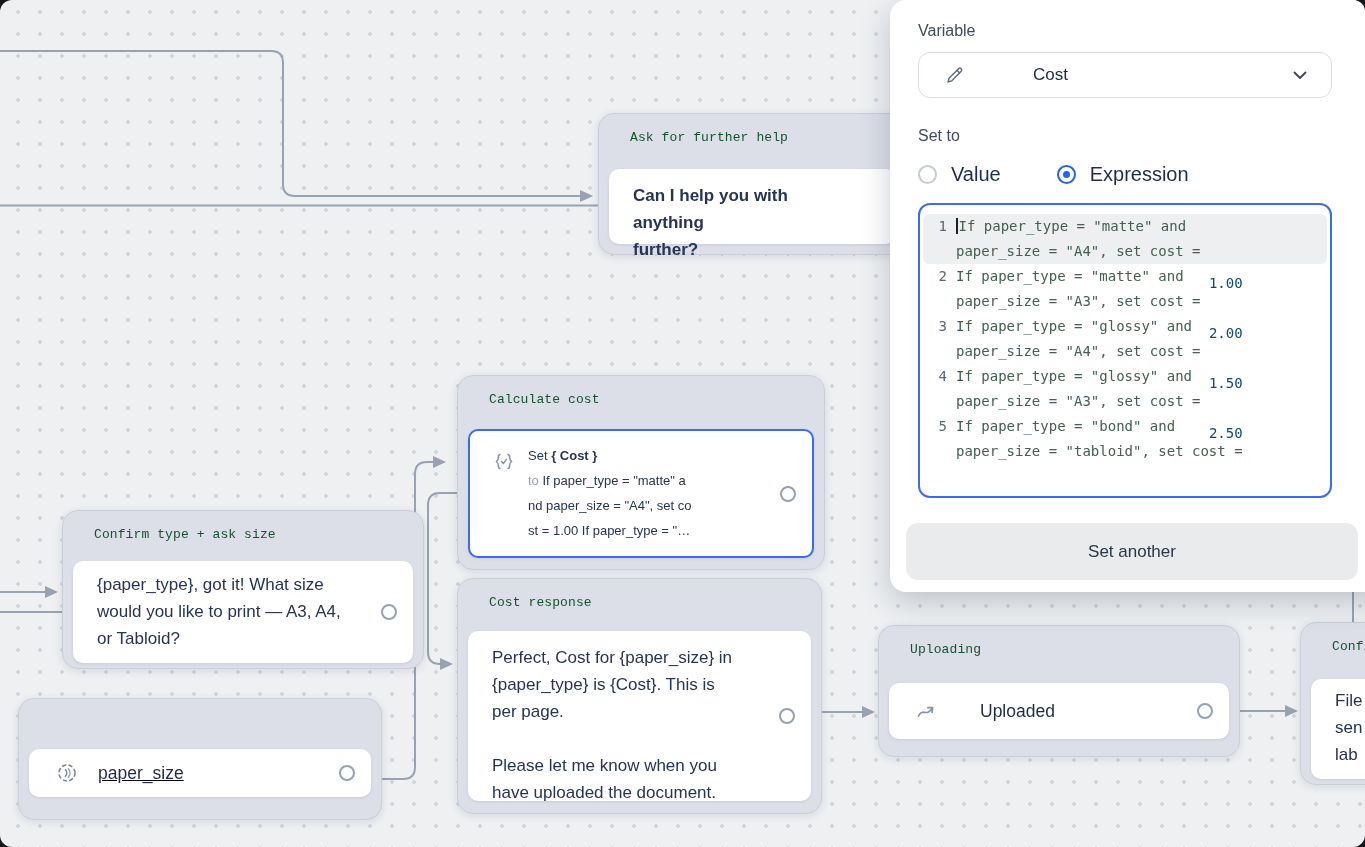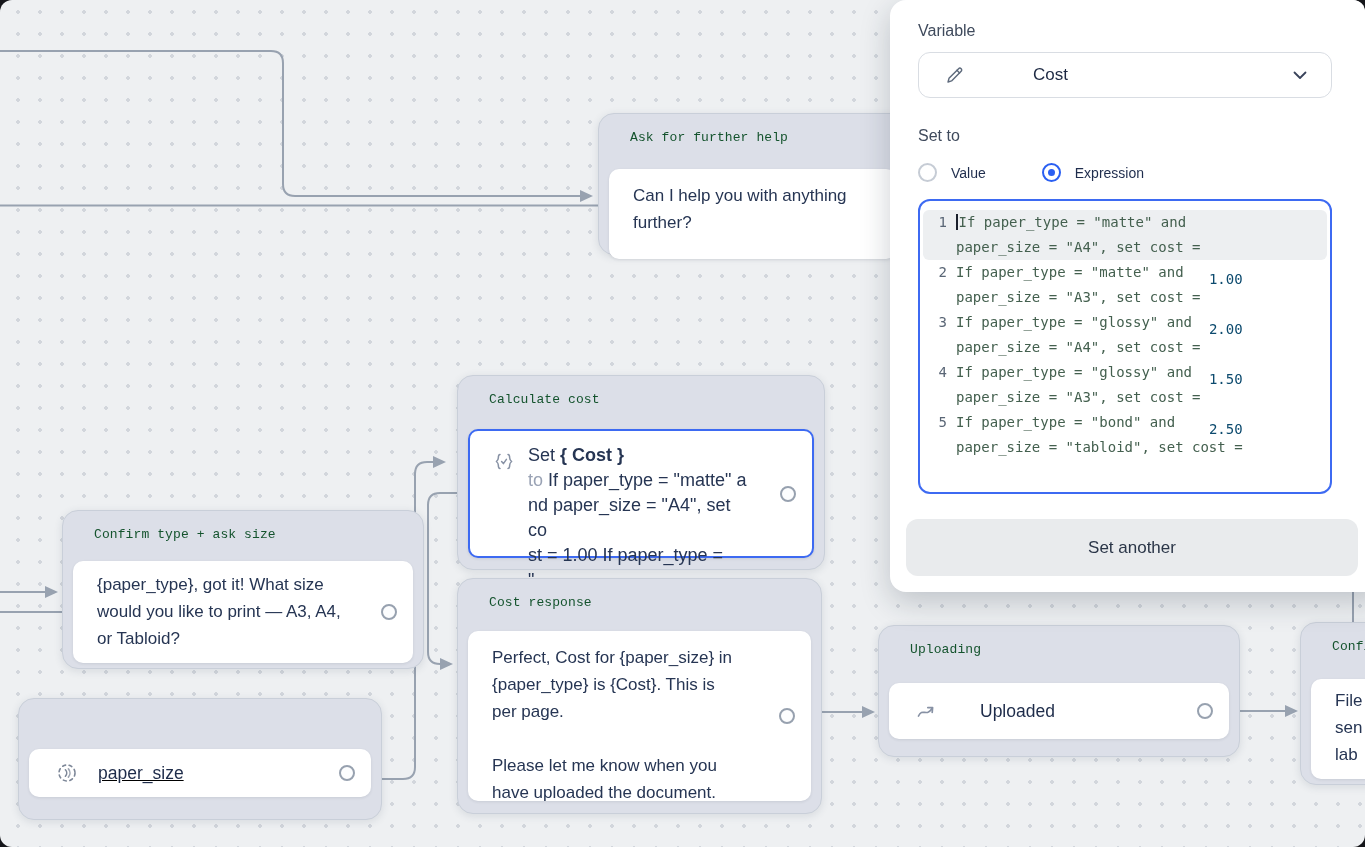--- a/index.html
+++ b/index.html
@@ -15,41 +15,41 @@
   .node-title{padding:16px 0 0 31px;font-size:13px;color:#14532d;letter-spacing:.1px;font-family:Liberation Mono, monospace;}
   .card{position:absolute;left:10px;right:10px;background:#ffffff;border-radius:10px;
     box-shadow:0 1px 3px rgba(30,40,60,.10);}
   .card.selected{border:2px solid #3d6af2;}
   .card-text{white-space:pre-line;font-size:17px;line-height:27px;color:#263553;padding:13px 42px 0 24px;}
   .port{position:absolute;right:16px;top:50%;width:12px;height:12px;margin-top:-8px;border:2px solid #97a1af;
     border-radius:50%;background:#fcfdfe;}
   .muted{color:#99a2b4;}
   .strong{font-weight:bold;}
   
-  .calc-text{font-size:18px;line-height:25px;color:#263553;padding:12px 60px 0 58px;}
+  .calc-text{font-size:13px;line-height:25px;color:#263553;padding:12px 60px 0 58px;}
   .calc-icon{position:absolute;left:24px;top:22px;color:#8791a4;}
   
   .rowcard{display:flex;align-items:center;}
   .rowcard .label{margin-left:20px;font-size:17.5px;font-weight:500;color:#1e2c4a;}
   .rowcard .icn{margin-left:27px;display:flex;}
   
   .panel{position:absolute;left:890px;top:0;width:495px;height:592px;background:#ffffff;z-index:10;
     border-radius:16px;box-shadow:0 10px 30px rgba(25,35,55,.22);}
   .p-label{margin:22px 0 12px 28px;font-size:16px;color:#3f4a5c;}
   .field{margin-left:28px;width:414px;height:46px;border:1px solid #d9dde3;border-radius:12px;
     display:flex;align-items:center;background:#fff;box-sizing:border-box;gap:43px;}
   .field .pencil{margin-left:26px;display:flex;}
   .field .fval{margin-left:26px;font-size:17px;font-weight:500;color:#1d2943;flex:1;}
   .field .chev{margin-right:24px;display:flex;}
   .radio-row{display:flex;align-items:center;margin:18px 0 0 28px;}
   .radio{width:19px;height:19px;border-radius:50%;box-sizing:border-box;display:flex;align-items:center;justify-content:center;background:#fff;}
   .radio.off{border:2px solid #c6ccd5;}
   .radio.on{border:2px solid #2a5ff2;}
   .radio.on .dot{width:7px;height:7px;border-radius:50%;background:#2a5ff2;}
-  .radio-label{margin:0 0 0 14px;font-size:14px;color:#1f2d4d;}
+  .radio-label{margin:0 0 0 14px;font-size:20px;color:#1f2d4d;}
   .radio-gap{width:56px;}
   .editor{margin:17px 0 0 28px;width:414px;height:295px;border:2px solid #3d6af2;border-radius:12px;
     box-sizing:border-box;overflow:hidden;padding-top:9px;background:#fff;}
   .erow{display:flex;height:25px;line-height:25px;font-family:"DejaVu Sans Mono",monospace;font-size:14px;}
   .erow .gutter{width:15px;margin-left:12px;text-align:right;color:#5a6676;flex:none;}
   .erow .codetxt{margin-left:9px;color:#44604f;white-space:pre;}
   .erow .codeval{color:#0c4a6e;white-space:pre;margin-top:32px;}
   .hl-group{background:#edeff1;border-radius:6px;margin:0 3px;}
   .hl-group .erow .gutter{margin-left:9px;}
   .caret{display:inline-block;width:1.5px;height:16px;background:#1a1f2b;vertical-align:-3px;margin-right:1px;}
@@ -78,21 +78,21 @@
       <polygon points="45,586 58,592 45,598"></polygon>
       <polygon points="433,456 446,462 433,468"></polygon>
       <polygon points="440,658 453,664 440,670"></polygon>
       <polygon points="862,706 875,712 862,718"></polygon>
       <polygon points="1285,705 1298,711 1285,717"></polygon>
     </g>
   </svg>
 
   <div class="node" style="left:598px;top:113px;width:307px;height:140px;">
     <div class="node-title">Ask for further help</div>
-    <div class="card" style="top:55px;height:90px;">
+    <div class="card" style="top:55px;height:75px;font-weight:bold;">
       <div class="card-text">Can I help you with anything
 further?</div>
     </div>
   </div>
 
   <div class="node" style="left:457px;top:375px;width:366px;height:193px;">
     <div class="node-title">Calculate cost</div>
     <div class="card selected" style="top:53px;height:125px;">
       <span class="calc-icon">
         <svg width="20" height="17" viewBox="0 0 20 17" fill="none" stroke="#8791a4" stroke-width="1.5" stroke-linecap="round" stroke-linejoin="round">

